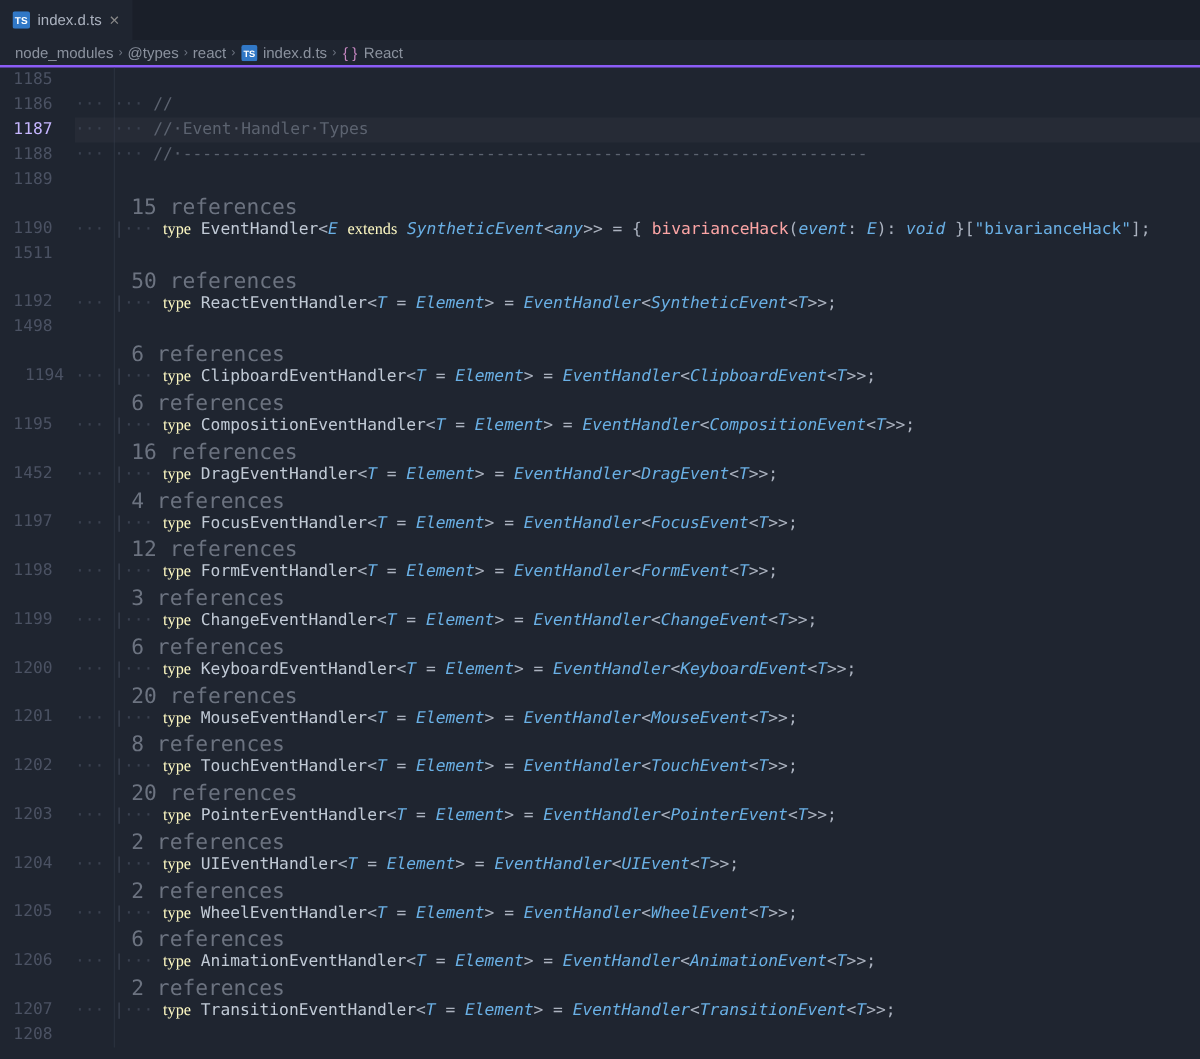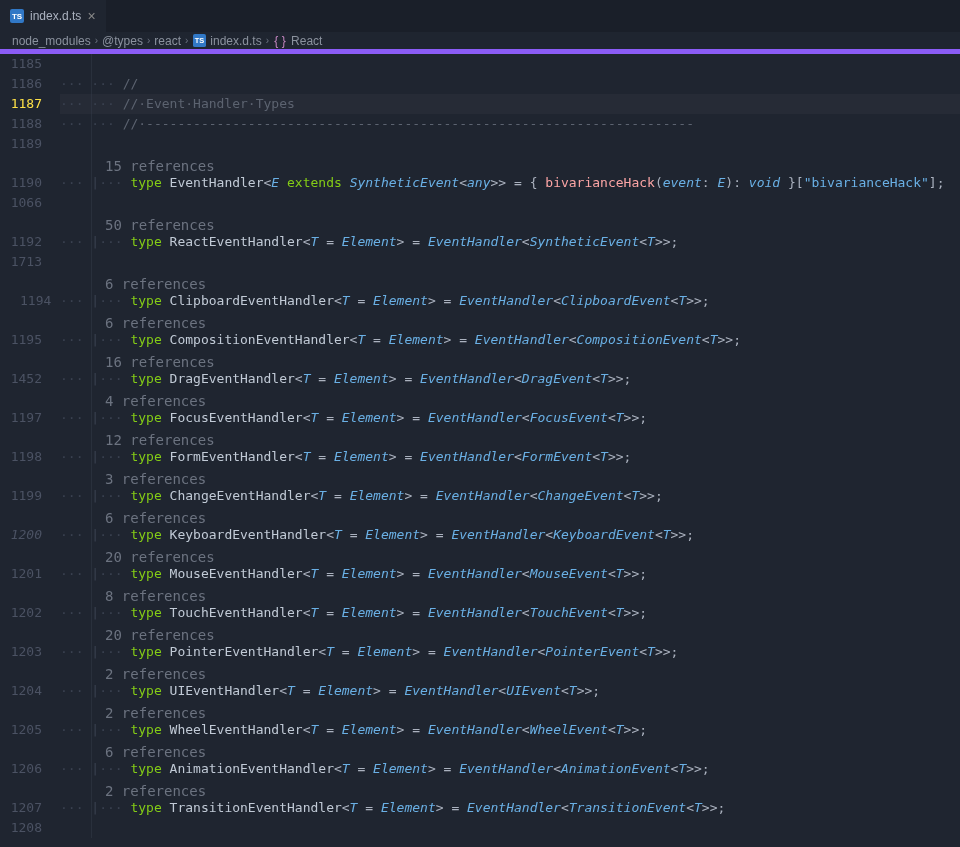--- a/index.html
+++ b/index.html
@@ -38,21 +38,21 @@
 }
 .breadcrumbs {
   height: 22px;
   display: flex;
   align-items: center;
   padding: 0 12px;
   gap: 4px;
   font-size: 12px;
   color: #8b929e;
   font-family: -apple-system, 'Segoe UI', sans-serif;
-  border-bottom: 5px solid #8b5cf6;
+  border-bottom: 2px solid #8b5cf6;
 }
 .crumb { display: flex; align-items: center; gap: 4px; }
 .chev { color: #6c7380; font-size: 10px; }
 .crumb-icon { width:14px; height:14px; display:flex; align-items:center; justify-content:center;}
 .editor {
   display: flex;
 }
 .gutter {
   width: 60px;
   text-align: right;
@@ -61,33 +61,33 @@
   user-select: none;
   flex-shrink: 0;
 }
 .code-area { flex: 1; position: relative; }
 .line {
   height: 20px;
   line-height: 20px;
   white-space: pre;
 }
 .line.tall { height: 39px; line-height: 20px; }
-.gutter .line.active { color: #fde047; }
+.gutter .line.active { color: #c4b5fd; }
 .code-area .line.active { background: rgba(255,255,255,0.03); }
 .ref {
   color: #6c7380;
-  font-size: 14px;
+  font-size: 17px;
   height: 19px;
   line-height: 24px;
   padding-left: 45px;
 }
 .indent { color: #3a4150; }
 .vbar { color: #3a4150; }
 .cmt { color: #5c6370; font-style: normal; }
-.kw { color: #84cc16; }
+.kw { color: #fef9c3; font-family: Liberation Serif, serif; }
 .typename { color: #c1cad6; }
 .generic { color: #6ab0e5; font-style: italic; }
 .eq { color: #abb2bf; }
 .func { color: #fca5a5; }
 .paren { color: #abb2bf; }
 .param { color: #6ab0e5; font-style: italic; }
 .punct { color: #abb2bf; }
 .void { color: #6ab0e5; font-style: italic; }
 .str { color: #6ab0e5; }
 .gt { color: #abb2bf; }
@@ -147,30 +147,30 @@
 </div>
 
 <div class="editor">
   <div class="gutter" id="gutter">
       <div class="line">1185</div>
       <div class="line">1186</div>
       <div class="line active">1187</div>
       <div class="line">1188</div>
       <div class="line">1189</div>
       <div class="line tall" style="padding-top: 19px;">1190</div>
-      <div class="line">1066</div>
+      <div class="line">1511</div>
       <div class="line tall" style="padding-top: 19px; text-align: right;">1192</div>
-      <div class="line">1713</div>
+      <div class="line">1498</div>
       <div class="line tall" style="padding-top: 19px; padding-left: 20px;">1194</div>
       <div class="line tall" style="padding-top: 19px;">1195</div>
       <div class="line tall" style="padding-top: 19px;">1452</div>
       <div class="line tall" style="padding-top: 19px;">1197</div>
       <div class="line tall" style="padding-top: 19px;">1198</div>
       <div class="line tall" style="padding-top: 19px;">1199</div>
-      <div class="line tall" style="padding-top: 19px; font-style: italic;">1200</div>
+      <div class="line tall" style="padding-top: 19px;">1200</div>
       <div class="line tall" style="padding-top: 19px;">1201</div>
       <div class="line tall" style="padding-top: 19px;">1202</div>
       <div class="line tall" style="padding-top: 19px;">1203</div>
       <div class="line tall" style="padding-top: 19px;">1204</div>
       <div class="line tall" style="padding-top: 19px;">1205</div>
       <div class="line tall" style="padding-top: 19px;">1206</div>
       <div class="line tall" style="padding-top: 19px;">1207</div>
       <div class="line">1208</div>
     </div>
   <div class="code-area" id="code">

